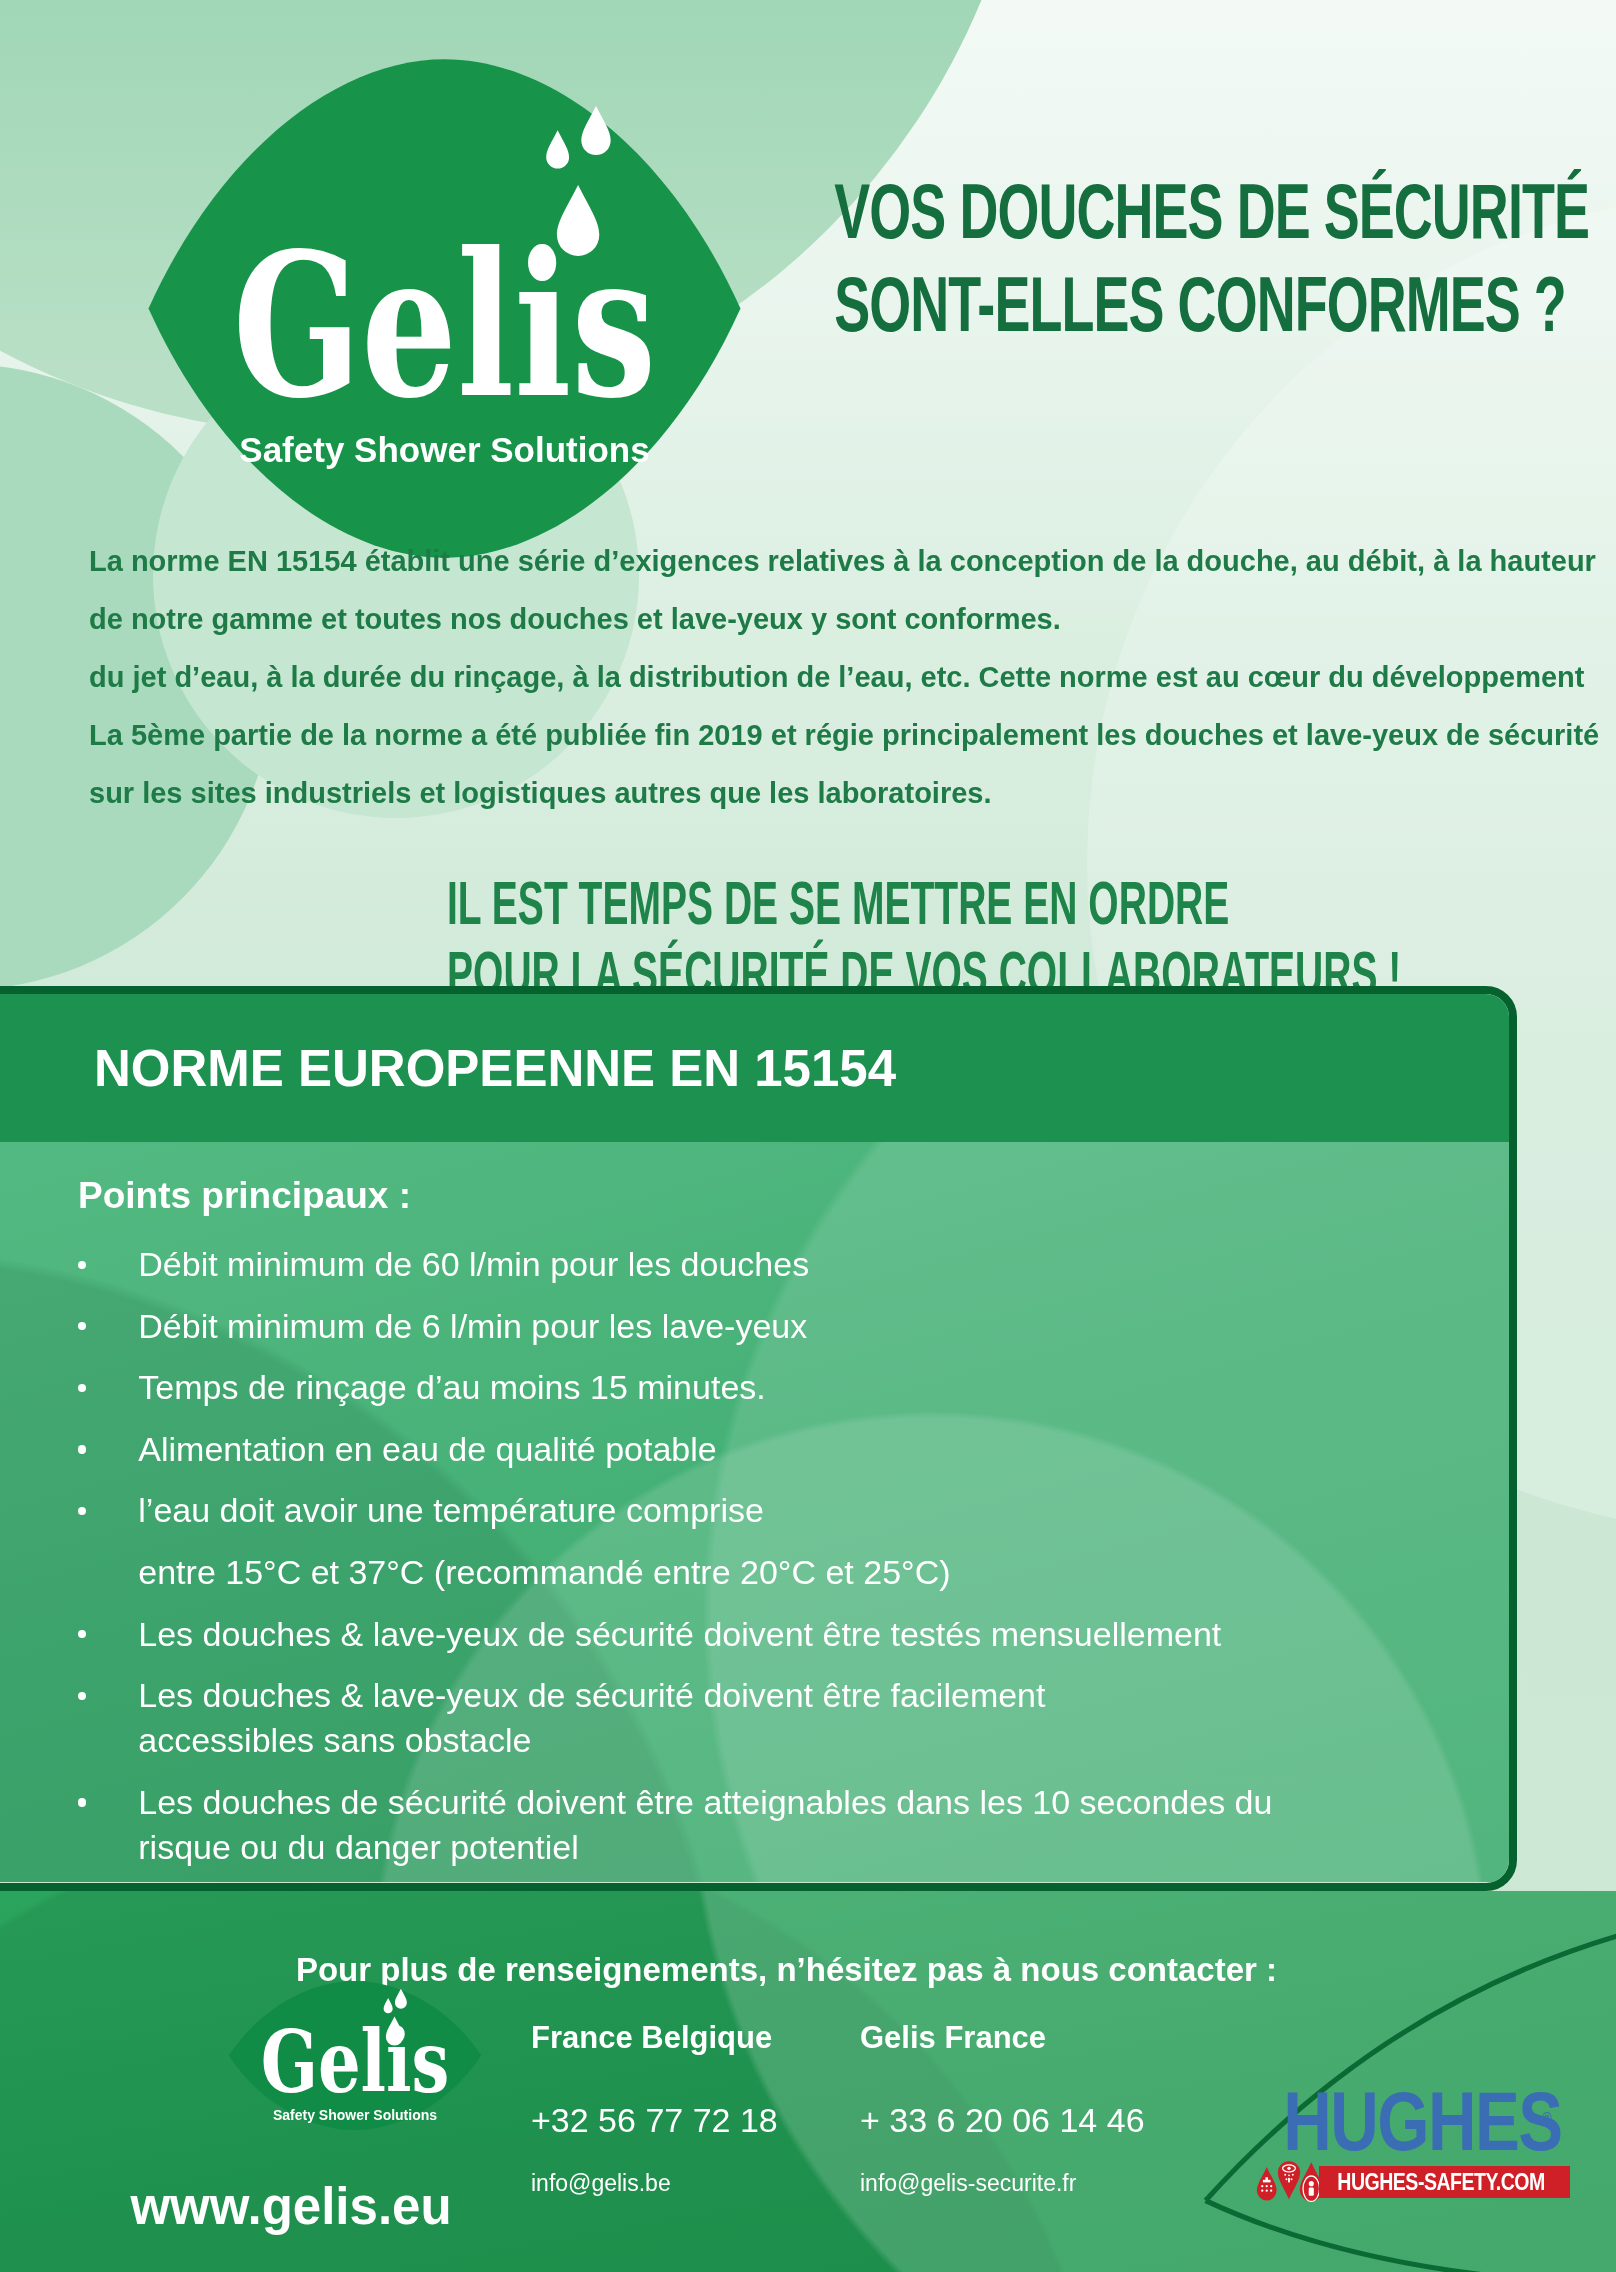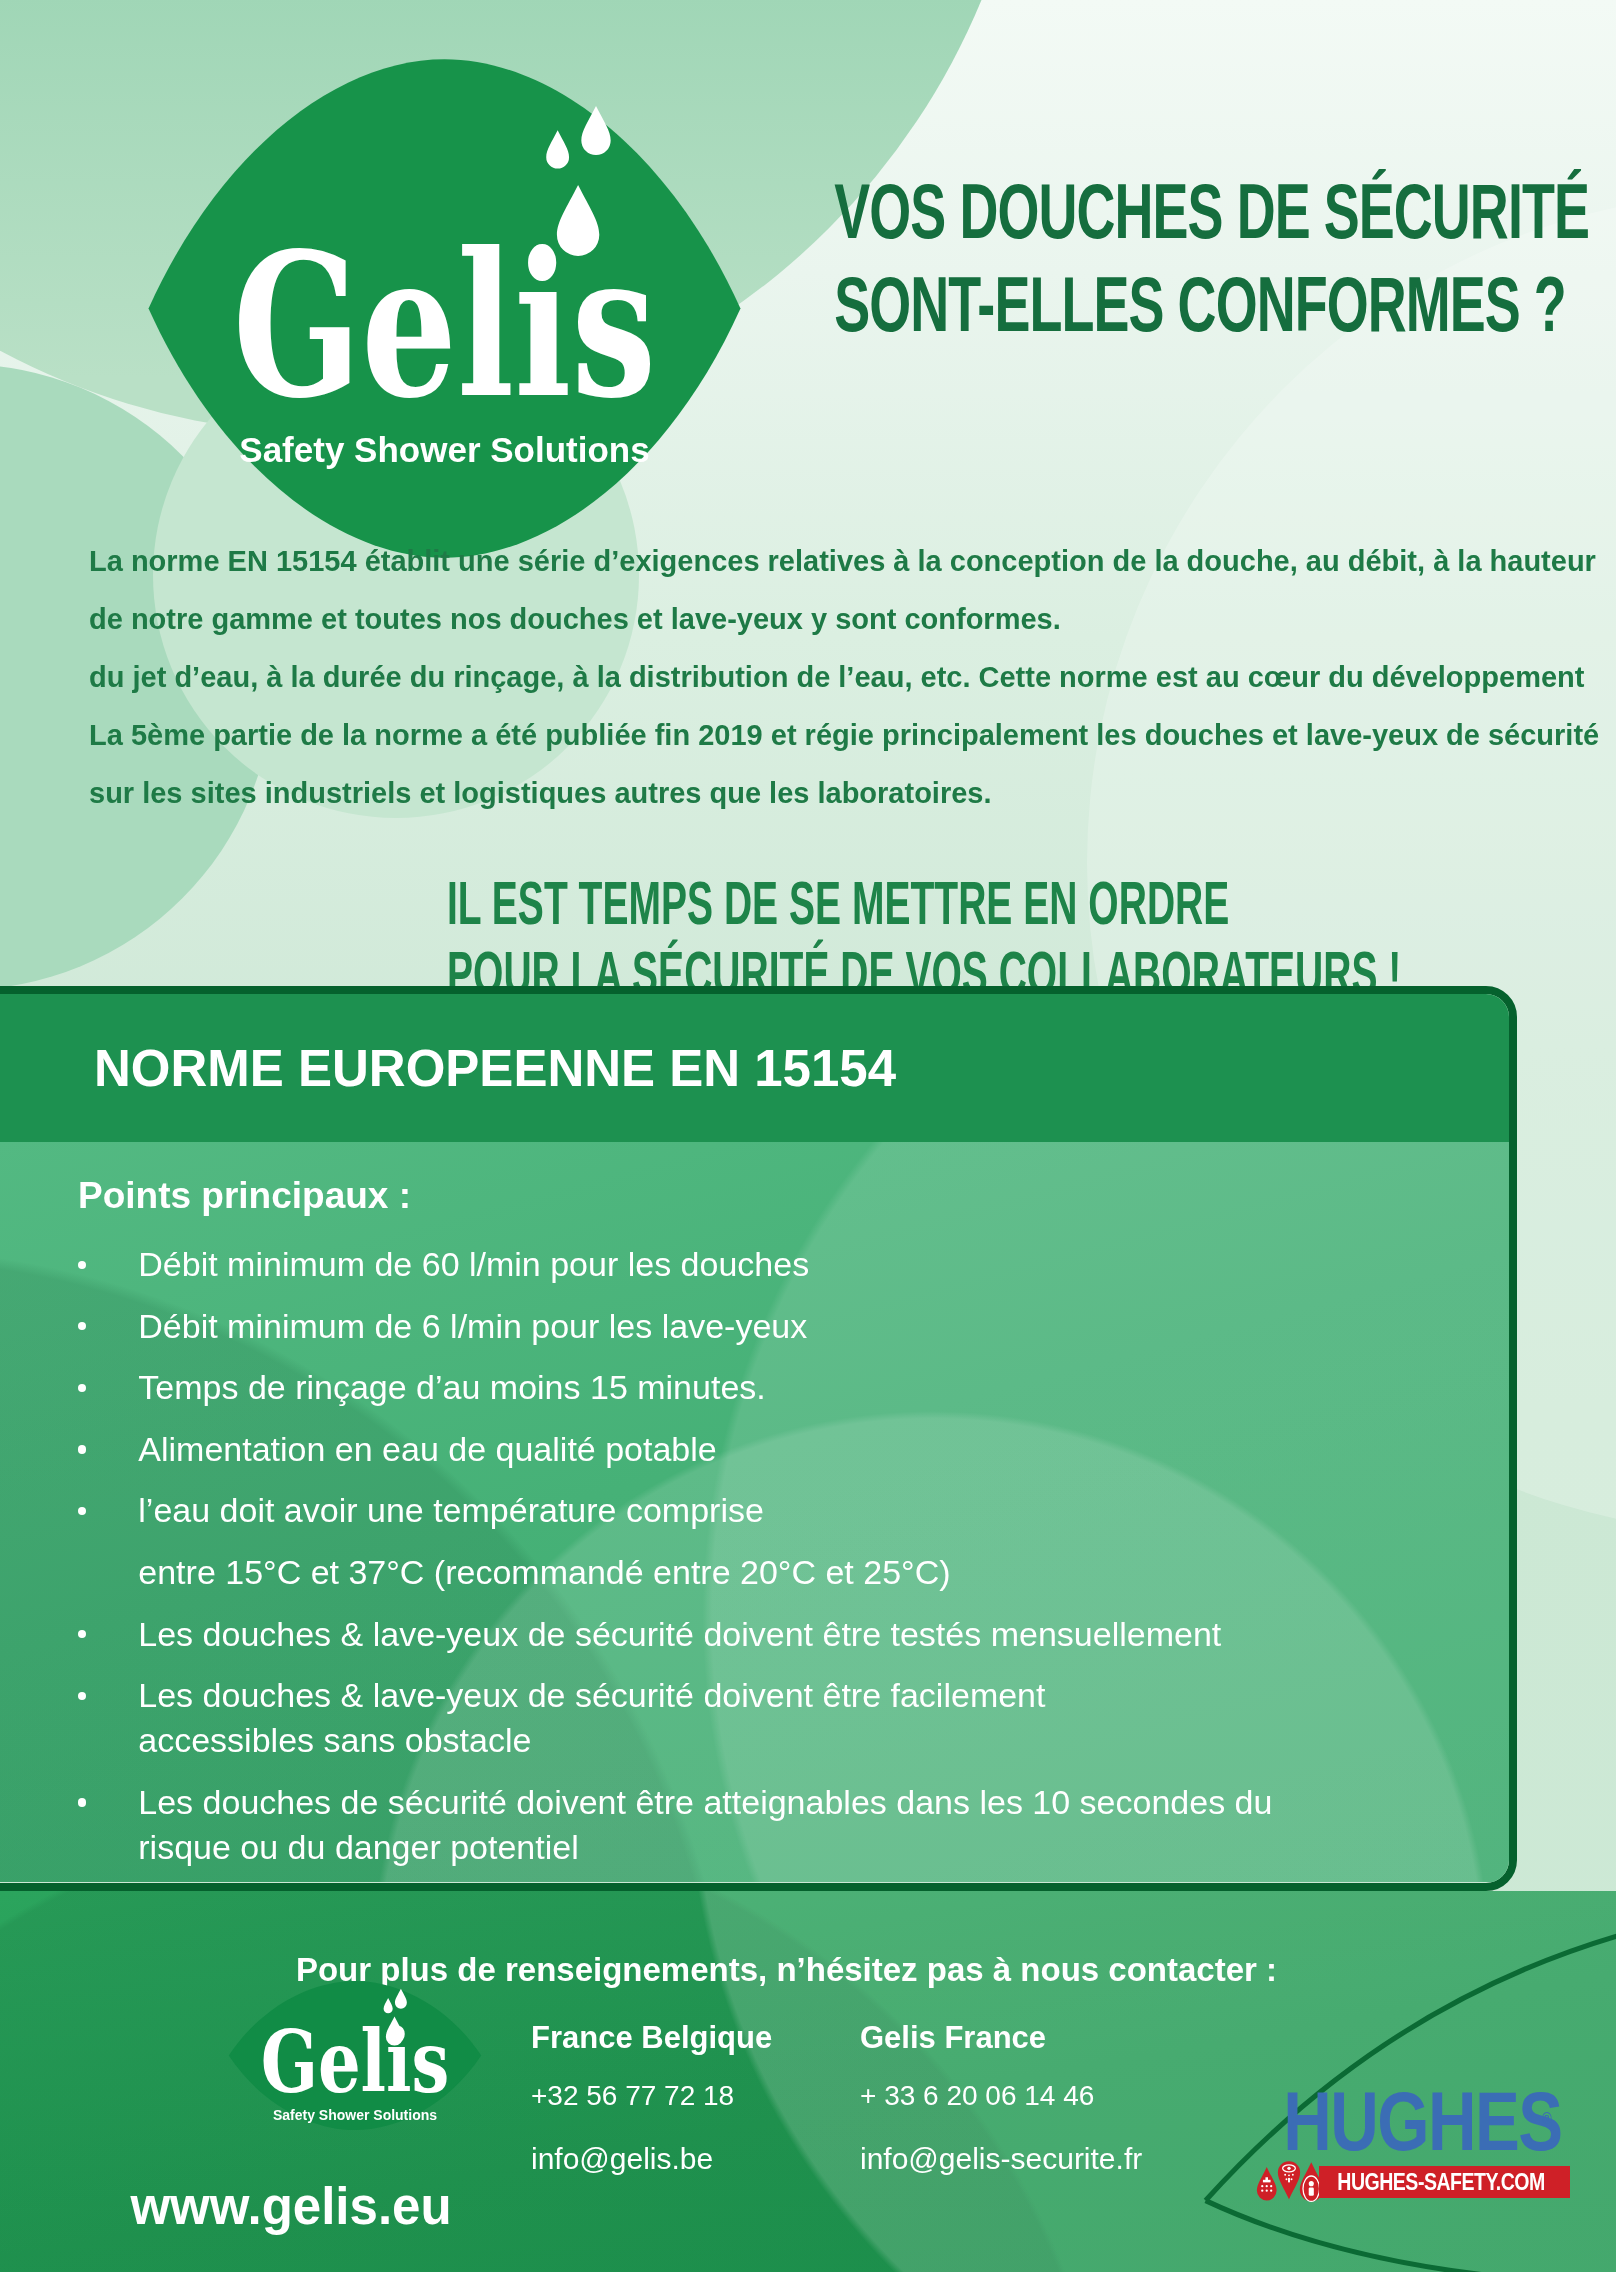--- a/index.html
+++ b/index.html
@@ -64,22 +64,22 @@
          font-family:"DejaVu Serif","Liberation Serif",serif;font-weight:bold;
          font-size:86px;line-height:86px;transform:scaleX(.78);}
   #footer-logo-tagline{left:227px;top:216px;width:256px;text-align:center;color:#fff;
          font-weight:bold;font-size:14px;}
   #footer-website{left:109px;top:286px;width:364px;text-align:center;color:#fff;
          font-weight:bold;font-size:51px;}
   .contact-col{top:129px;color:#fff;}
   #col-belgium{left:531px;}
   #col-france{left:860px;}
   .contact-name{font-weight:bold;font-size:31px;line-height:36px;}
-  .contact-phone{font-size:28px;line-height:32px;margin-top:24px;}
-  .contact-email{font-size:30px;line-height:32px;margin-top:31px;}
+  .contact-phone{font-size:34px;line-height:32px;margin-top:48px;text-align:right;}
+  .contact-email{font-size:23px;line-height:32px;margin-top:31px;}
   
   #hughes{left:1250px;top:192px;width:332px;}
   #hughes-word{position:relative;width:332px;text-align:center;color:#3b6db5;
          font-weight:bold;font-size:84px;line-height:77px;letter-spacing:-1.9px;
          transform:scaleX(.80);white-space:nowrap;}
   #hughes-reg{position:absolute;right:-3.8px;bottom:2.6px;font-size:16.6px;letter-spacing:0;}
   #hughes-banner{position:absolute;left:69px;top:83px;width:251px;height:32px;
          background:#cf2027;display:flex;align-items:center;justify-content:flex-start;}
   #hughes-banner span{color:#fff;font-weight:bold;font-size:23px;letter-spacing:-0.6px;
          transform:scaleX(.85);white-space:nowrap;}

